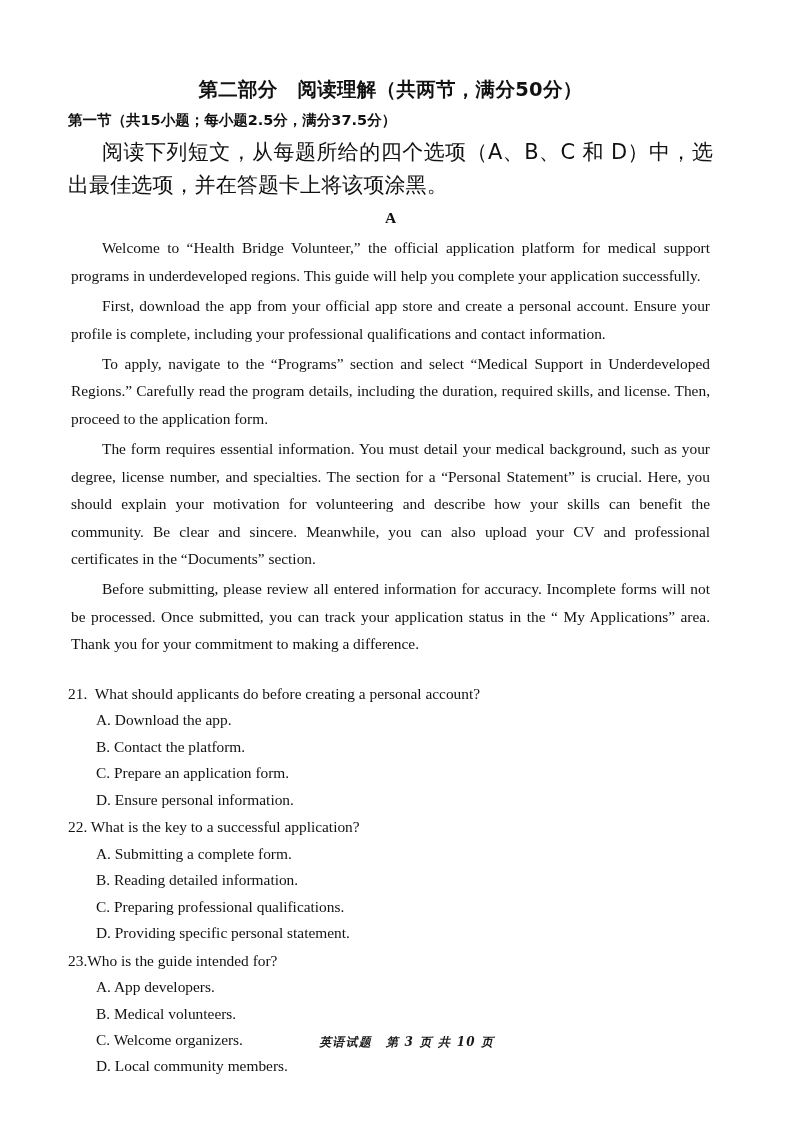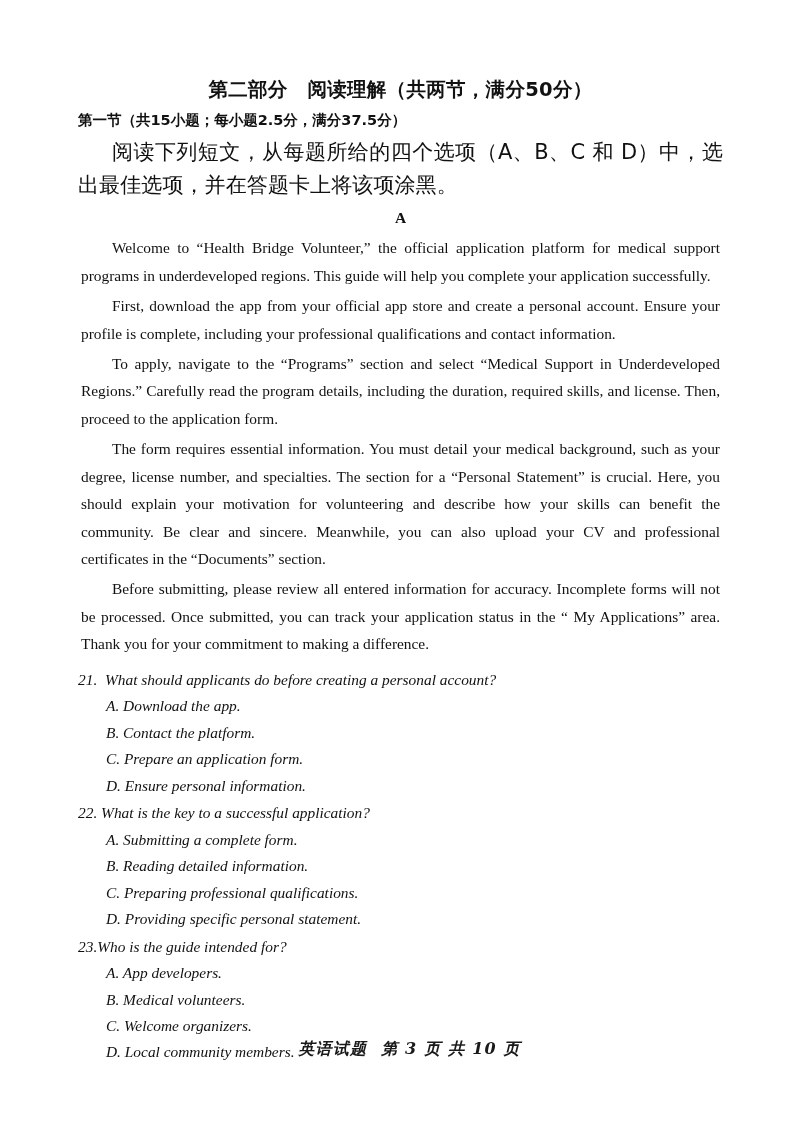--- a/index.html
+++ b/index.html
@@ -20,21 +20,21 @@
     position: absolute;
     left: 0; top: 0;
     width: 800px;
     height: 1132px;
     overflow: hidden;
   }
 
   
   .col {
     position: absolute;
-    left: 78px;
+    left: 68px;
     top: 78px;
     width: 645px;
   }
 
   
   .part-title {
     text-align: center;
     font-family: "DejaVu Sans", "Liberation Sans", sans-serif;
     font-weight: bold;
     font-size: 19.5px;
@@ -77,22 +77,21 @@
     font-size: 15.4px;
     line-height: 1.78;
     text-align: justify;
     text-indent: 31px;
     margin: 3px;
   }
   .para:last-of-type { margin-bottom: 0; }
 
   
   .questions {
-    margin-top: 9px;
-    font-style: italic;
+    margin-top: 23px;
   }
   .q {
     margin: 0 0 1px 0;
   }
   .q-stem {
     font-size: 15.4px;
     line-height: 1.72;
     margin: 0;
     white-space: pre;
   }
@@ -106,21 +105,21 @@
   
   .footer {
     position: absolute;
     left: 0;
     top: 1020px;
     width: 792px;
     text-align: center;
     font-family: "DejaVu Serif", "Liberation Serif", serif;
     font-weight: bold;
     font-style: italic;
-    font-size: 16px;
+    font-size: 12px;
     letter-spacing: 1.2px;
     color: #1a1a1a;
     white-space: pre;
   }
   .footer .f-sep { display: inline-block; width: 14px; }
 </style>
 </head>
 <body>
 
 <div class="page">

